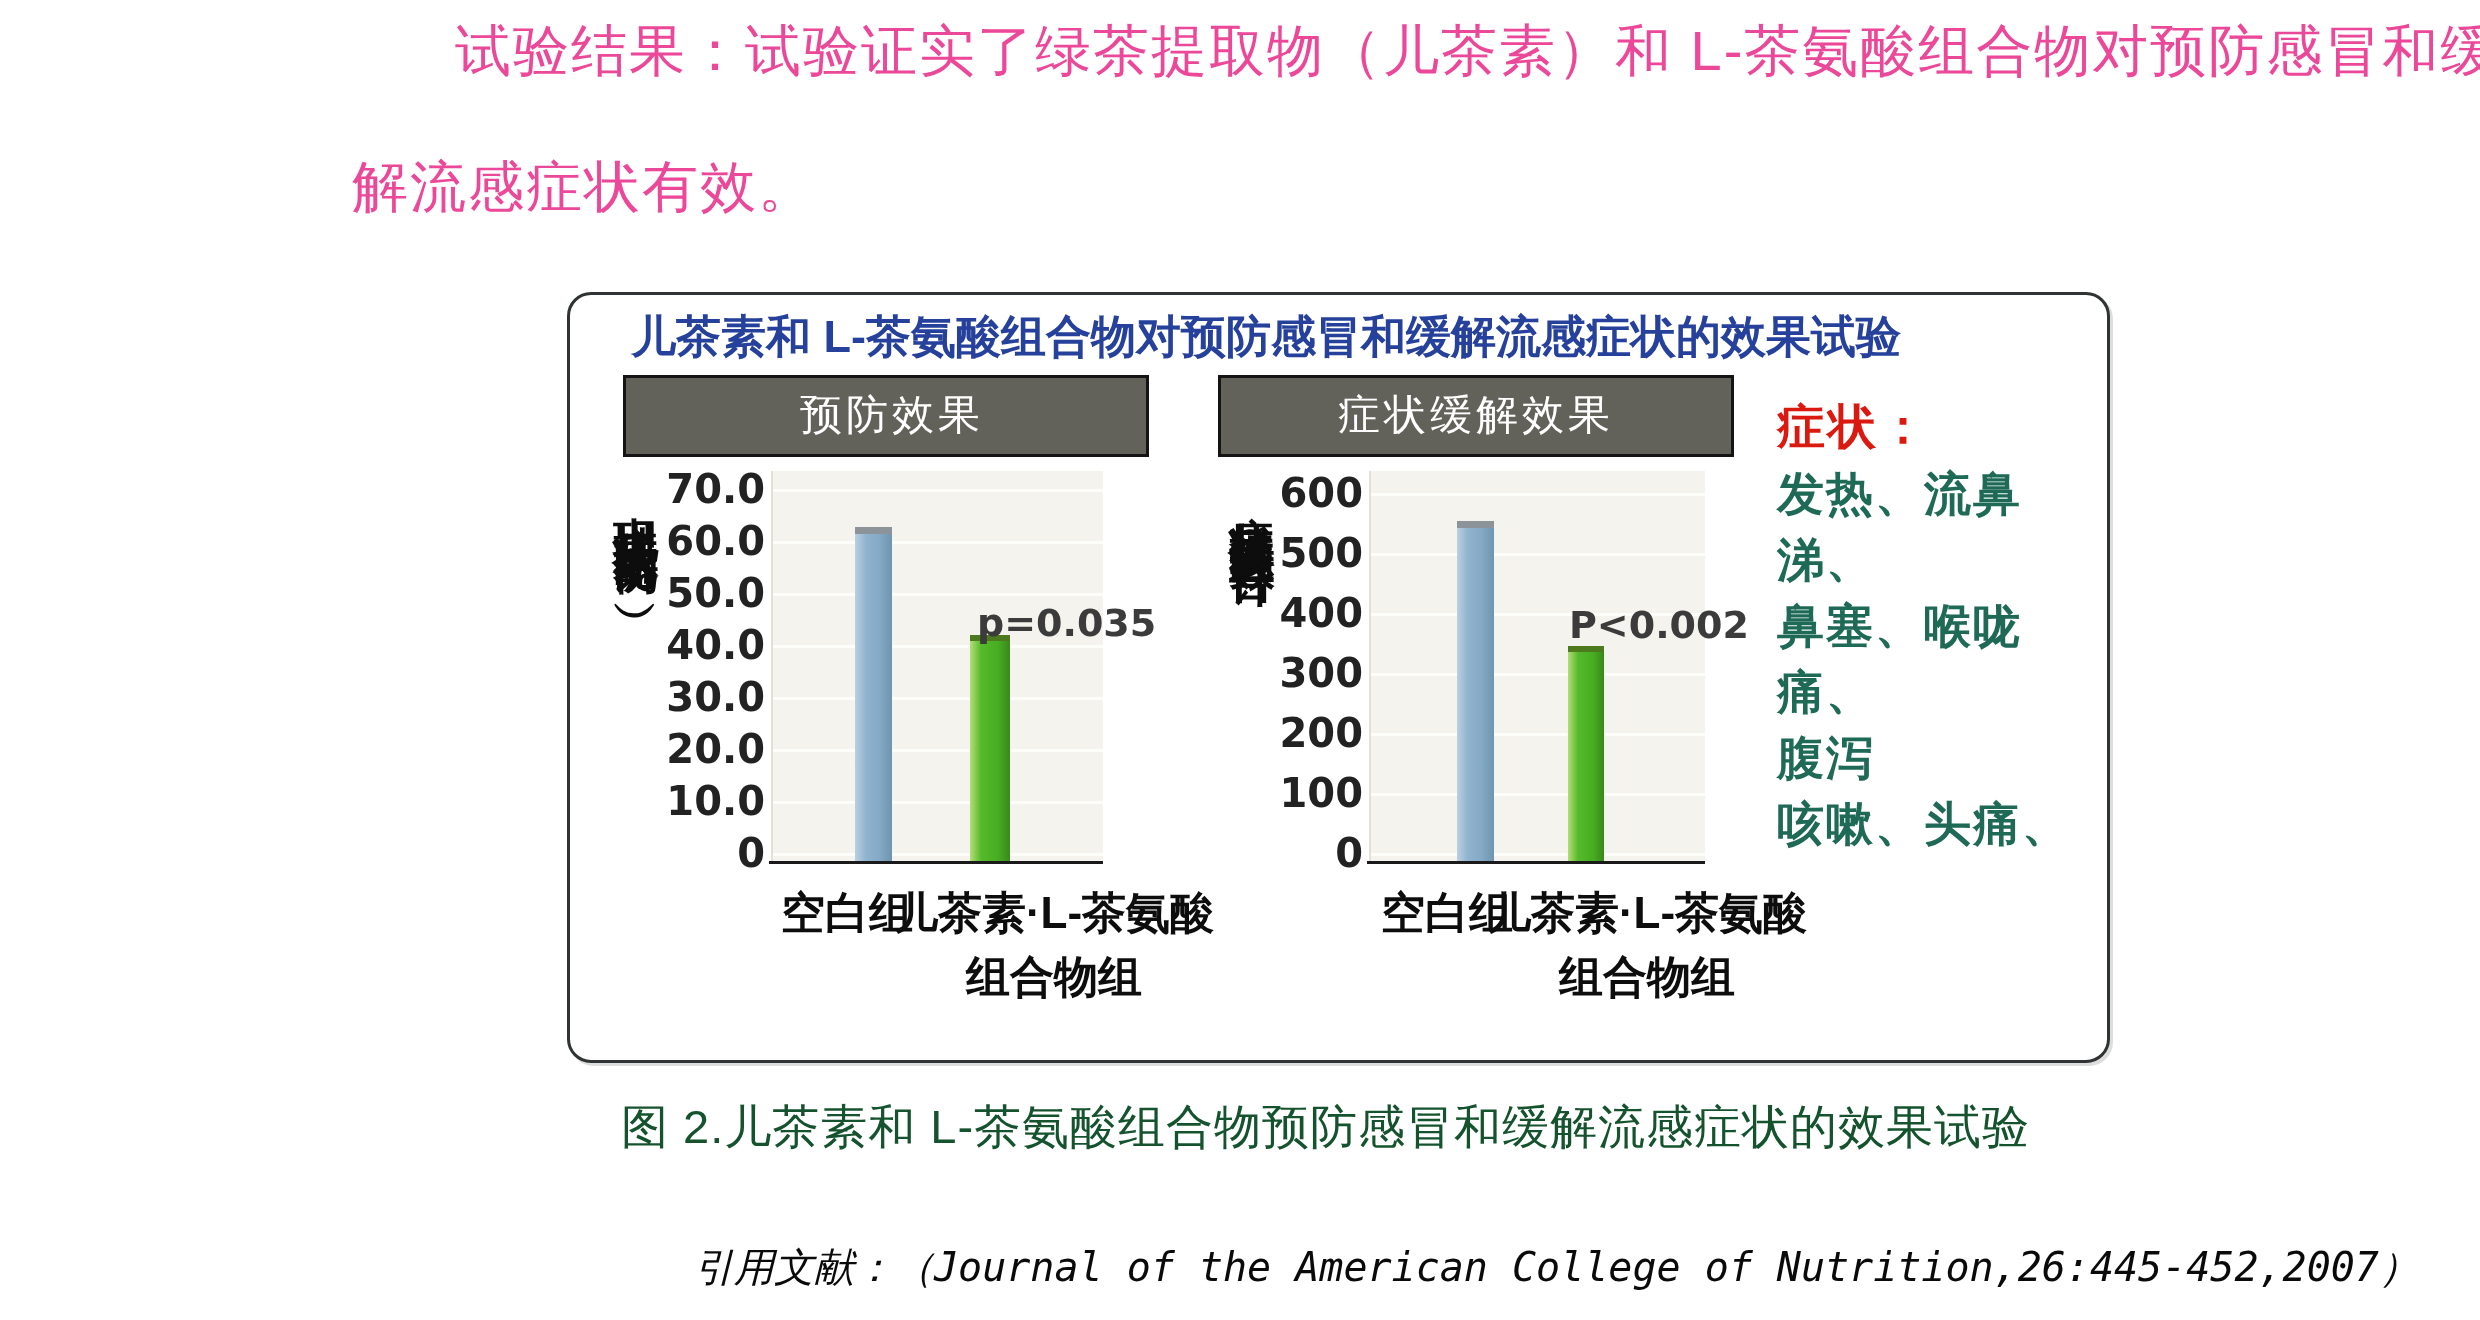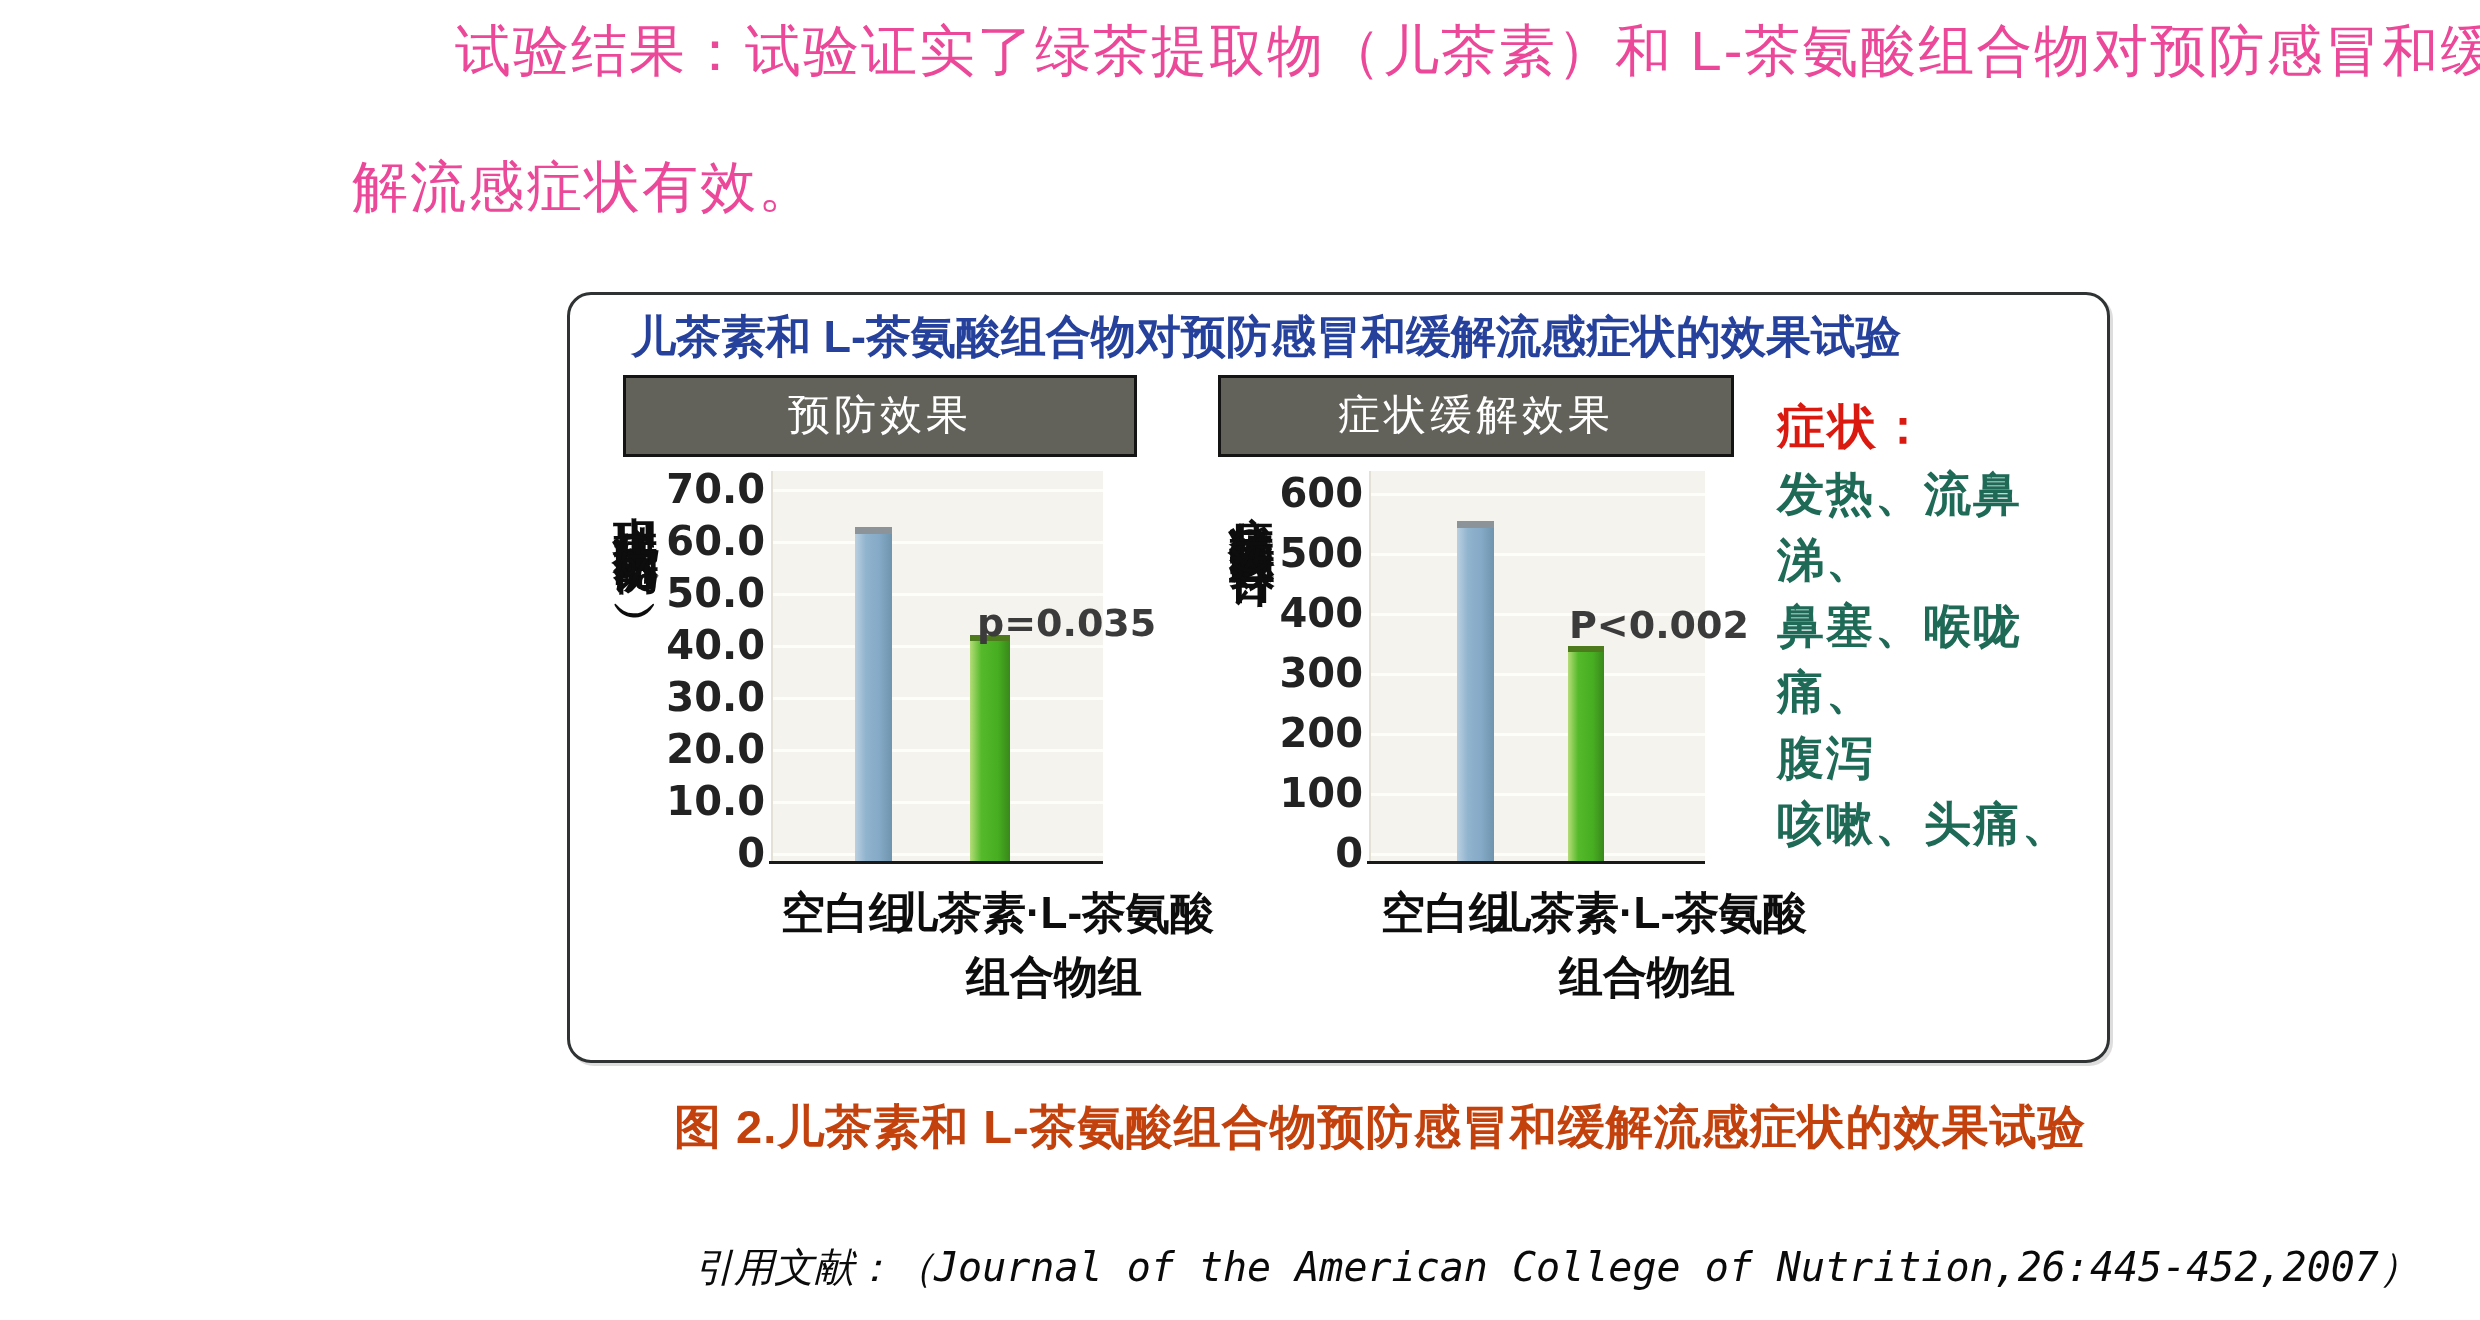--- a/index.html
+++ b/index.html
@@ -7,21 +7,21 @@
           font-family:"Liberation Sans",sans-serif;color:#070707;}
   .abs{position:absolute;}
   .para{font-size:56px;font-weight:400;letter-spacing:2px;white-space:nowrap;color:#ec4899;}
   .figure{position:absolute;left:523px;top:292px;width:1537px;height:765px;
           border:3px solid #2f3333;border-radius:24px;background:#ffffff;
           box-shadow:3px 3px 0 rgba(120,120,120,.25);margin-left:44px;}
   .fig-title{position:absolute;left:61px;top:12px;font-size:45px;font-weight:700;
              letter-spacing:0px;white-space:nowrap;}
   .hdr{position:absolute;height:76px;background:#63625a;border:3px solid #141414;
        color:#ffffff;font-size:42px;line-height:74px;text-align:center;letter-spacing:4px;}
-  .hdr-l{left:53px;top:80px;width:508px;}
+  .hdr-l{left:53px;top:80px;width:508px;padding-left:12px;}
   .hdr-r{left:648px;top:80px;width:510px;}
   .ylab{position:absolute;writing-mode:vertical-rl;font-size:45px;font-weight:600;
         letter-spacing:5px;color:#0d0d0d;line-height:52px;}
   .tick{position:absolute;width:110px;height:52px;line-height:52px;text-align:right;
         font-family:"DejaVu Sans",sans-serif;font-size:40px;font-weight:600;color:#222;}
   .panel{position:absolute;background:#f4f3ed;border-left:2px solid #e3e1d6;}
   .grid{position:absolute;left:0;width:100%;height:3px;background:#fdfdfa;}
   .axis{position:absolute;height:3px;background:#1a1a1a;}
   .bar{position:absolute;}
   .bar .cap{position:absolute;left:0;top:0;width:100%;height:7px;}
@@ -29,22 +29,22 @@
   .bar-blue .cap{background:#8c9399;}
   .bar-green{background:linear-gradient(90deg,#b5dd78 0%,#55ba2b 28%,#47ad21 70%,#39881b 100%);}
   .bar-green .cap{background:#4e7a1e;height:6px;}
   .ann{position:absolute;font-family:"DejaVu Sans",sans-serif;font-size:38px;font-weight:600;
        color:#3b3b3b;white-space:nowrap;}
   .cat{position:absolute;width:340px;text-align:center;font-size:44px;font-weight:600;
        line-height:64px;color:#0d0d0d;white-space:nowrap;}
   .sym-label{position:absolute;left:1207px;top:100px;font-size:48px;font-weight:700;letter-spacing:3px;}
   .sym-items{position:absolute;left:1207px;top:166px;font-size:47px;font-weight:600;
              line-height:66px;letter-spacing:2px;}
-  .caption{position:absolute;left:674px;top:1096px;font-size:47px;font-weight:700;
-           letter-spacing:1px;color:#c2410c;white-space:nowrap;}
+  .caption{position:absolute;left:621px;top:1096px;font-size:47px;font-weight:400;
+           letter-spacing:1px;color:#14532d;white-space:nowrap;}
   .citation{position:absolute;left:694px;top:1240px;font-size:40px;font-style:italic;
             font-family:"DejaVu Sans Mono",monospace;color:#0a0a0a;white-space:nowrap;}
 </style>
 </head>
 <body>
 
 <div id="canvas">
 
   <div class="abs para" style="left:455px;top:14px">试验结果：试验证实了绿茶提取物（儿茶素）和 L-茶氨酸组合物对预防感冒和缓</div>
   <div class="abs para" style="left:352px;top:150px">解流感症状有效。</div>

